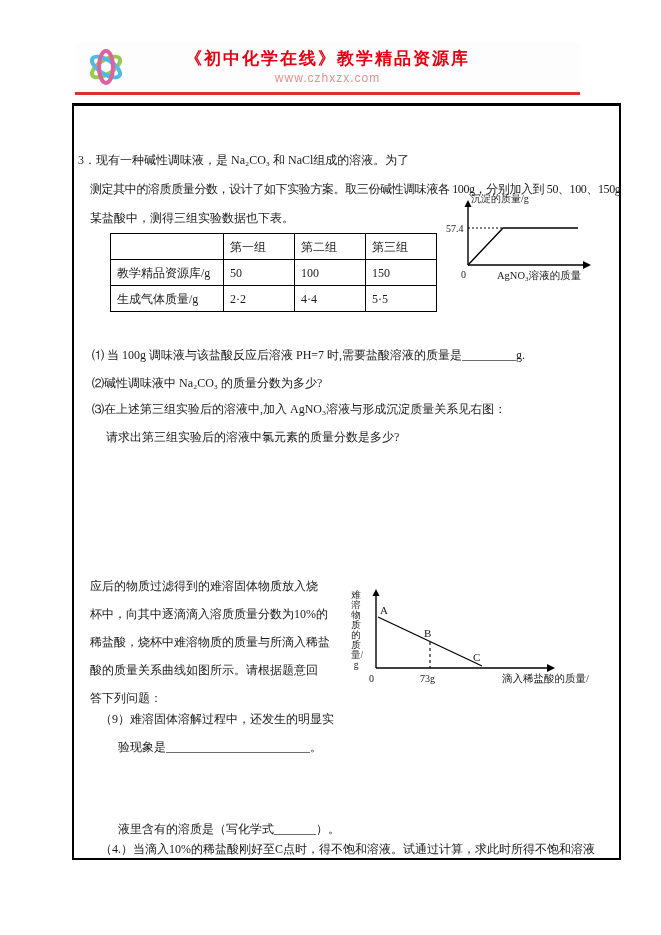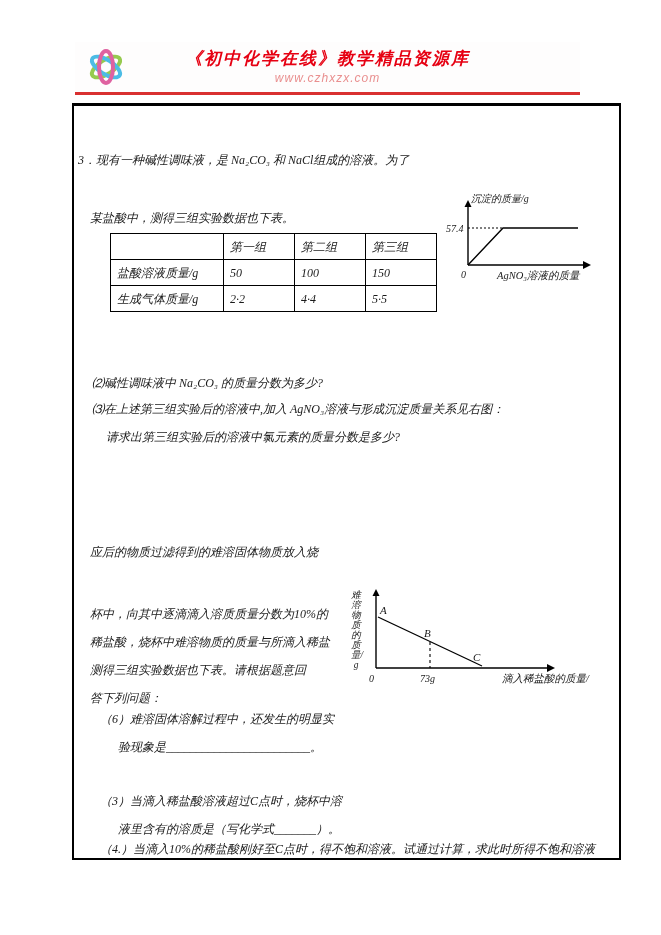--- a/index.html
+++ b/index.html
@@ -1,20 +1,19 @@
 <!DOCTYPE html>
 <html><head>
 <meta charset="utf-8">
 <style>
   html,body { margin:0; padding:0; background:#ffffff; }
   .page {
     position:relative; width:661px; height:935px; background:#ffffff;
     font-family:"Liberation Serif","DejaVu Serif",serif; color:#111;
     overflow:hidden;
-    font-style:italic;
   }
   .abs { position:absolute; white-space:nowrap; }
   .t { font-size:12px; line-height:16px; color:#1a1a1a; }
   .t-tight { letter-spacing:-0.4px; }
 
   
   .header {
     position:absolute; left:75px; top:42px; width:505px; height:50px;
     background:#fefdfd; border-bottom:3px solid #d93030;
   }
@@ -64,32 +63,33 @@
         <ellipse rx="16" ry="7" stroke="#dd5599" transform="rotate(90)"></ellipse>
       </g>
     </svg>
     <div class="h-title">《初中化学在线》教学精品资源库</div>
     <div class="h-url">www.czhxzx.com</div>
   </div>
 
   <div class="content-box"></div>
 
   <div class="abs t" style="left:78px; top:152px;">3．现有一种碱性调味液，是 Na₂CO₃ 和 NaCl组成的溶液。为了</div>
+  <div class="abs t t-tight" style="left:90px; top:181px;">测定其中的溶质质量分数，设计了如下实验方案。取三份碱性调味液各 100g，分别加入到 50、100、150g</div>
   <div class="abs t" style="left:90px; top:210px;">某盐酸中，测得三组实验数据也下表。</div>
 
   <table class="dtable abs" style="left:110px; top:233px;padding-left:40px;">
     <tbody>
         <tr>
       <td class="c0"></td>
       <td class="c">第一组</td>
       <td class="c">第二组</td>
       <td class="c">第三组</td>
     </tr>
     <tr>
-      <td class="c0">盐酸溶液质量/g</td>
+      <td class="c0">教学精品资源库/g</td>
       <td class="c">50</td>
       <td class="c">100</td>
       <td class="c">150</td>
     </tr>
     <tr>
       <td class="c0">生成气体质量/g</td>
       <td class="c">2·2</td>
       <td class="c">4·4</td>
       <td class="c">5·5</td>
     </tr>
@@ -102,45 +102,45 @@
     <line x1="23" y1="14" x2="23" y2="75" stroke="#000" stroke-width="1.4"></line>
     <line x1="23" y1="75" x2="139" y2="75" stroke="#000" stroke-width="1.4"></line>
     <path d="M146,75 l-8,-4 v8 z" fill="#000"></path>
     <text x="1" y="42" font-size="10">57.4</text>
     <line x1="23" y1="38" x2="58" y2="38" stroke="#000" stroke-width="1.2" stroke-dasharray="2,2"></line>
     <polyline points="23,75 58,38 133,38" fill="none" stroke="#000" stroke-width="1.4"></polyline>
     <text x="16" y="88" font-size="10">0</text>
     <text x="52" y="89" font-size="10.5">AgNO₃溶液的质量</text>
   </svg>
 
+  <div class="abs t" style="left:92px; top:347px;">⑴ 当 100g 调味液与该盐酸反应后溶液 PH=7 时,需要盐酸溶液的质量是_________g.</div>
   <div class="abs t" style="left:92px; top:375px;">⑵碱性调味液中 Na₂CO₃ 的质量分数为多少?</div>
   <div class="abs t" style="left:92px; top:401px;">⑶在上述第三组实验后的溶液中,加入 AgNO₃溶液与形成沉淀质量关系见右图：</div>
   <div class="abs t" style="left:106px; top:429px;">请求出第三组实验后的溶液中氯元素的质量分数是多少?</div>
 
-  <div class="abs t" style="left:90px; top:544px;">应后的物质过滤得到的难溶固体物质放入烧</div>
+  <div class="abs t" style="left:90px; top:578px;">应后的物质过滤得到的难溶固体物质放入烧</div>
   <div class="abs t" style="left:90px; top:606px;">杯中，向其中逐滴滴入溶质质量分数为10%的</div>
   <div class="abs t" style="left:90px; top:634px;">稀盐酸，烧杯中难溶物质的质量与所滴入稀盐</div>
-  <div class="abs t" style="left:90px; top:662px;">测得三组实验数据也下表。请根据题意回</div>
+  <div class="abs t" style="left:90px; top:662px;">酸的质量关系曲线如图所示。请根据题意回</div>
   <div class="abs t" style="left:90px; top:690px;">答下列问题：</div>
 
   <div class="ylabel-vert" style="left:351px; top:590px;">难溶物质的质量/g</div>
   <svg class="abs" style="left:362px; top:585px;" width="246" height="102" viewBox="0 0 246 102">
     <path d="M14,4 l-3.5,7 h7 z" fill="#000"></path>
     <line x1="14" y1="8" x2="14" y2="83" stroke="#000" stroke-width="1.4"></line>
     <line x1="14" y1="83" x2="186" y2="83" stroke="#000" stroke-width="1.4"></line>
     <path d="M193,83 l-8,-4 v8 z" fill="#000"></path>
     <line x1="16" y1="32" x2="120" y2="81" stroke="#000" stroke-width="1.3"></line>
     <text x="18" y="29" font-size="11">A</text>
     <text x="62" y="52" font-size="11">B</text>
     <line x1="68" y1="57" x2="68" y2="83" stroke="#000" stroke-width="1.1" stroke-dasharray="3,3"></line>
     <text x="111" y="76" font-size="11">C</text>
     <text x="7" y="97" font-size="10">0</text>
     <text x="58" y="97" font-size="10">73g</text>
     <text x="140" y="97" font-size="10.5">滴入稀盐酸的质量/</text>
   </svg>
 
-  <div class="abs t" style="left:100px; top:711px;">（6）难溶固体溶解过程中，还发生的明显实</div>
+  <div class="abs t" style="left:100px; top:711px;">（9）难溶固体溶解过程中，还发生的明显实</div>
   <div class="abs t" style="left:118px; top:739px;">验现象是________________________。</div>
-  <div class="abs t" style="left:100px; top:793px;">（3）当滴入稀盐酸溶液超过C点时，烧杯中溶</div>
   <div class="abs t" style="left:118px; top:821px;text-align:right;">液里含有的溶质是（写化学式_______）。</div>
   <div class="abs t" style="left:100px; top:841px;">（4.）当滴入10%的稀盐酸刚好至C点时，得不饱和溶液。试通过计算，求此时所得不饱和溶液</div>
 
 </div>
 
 </body></html>

